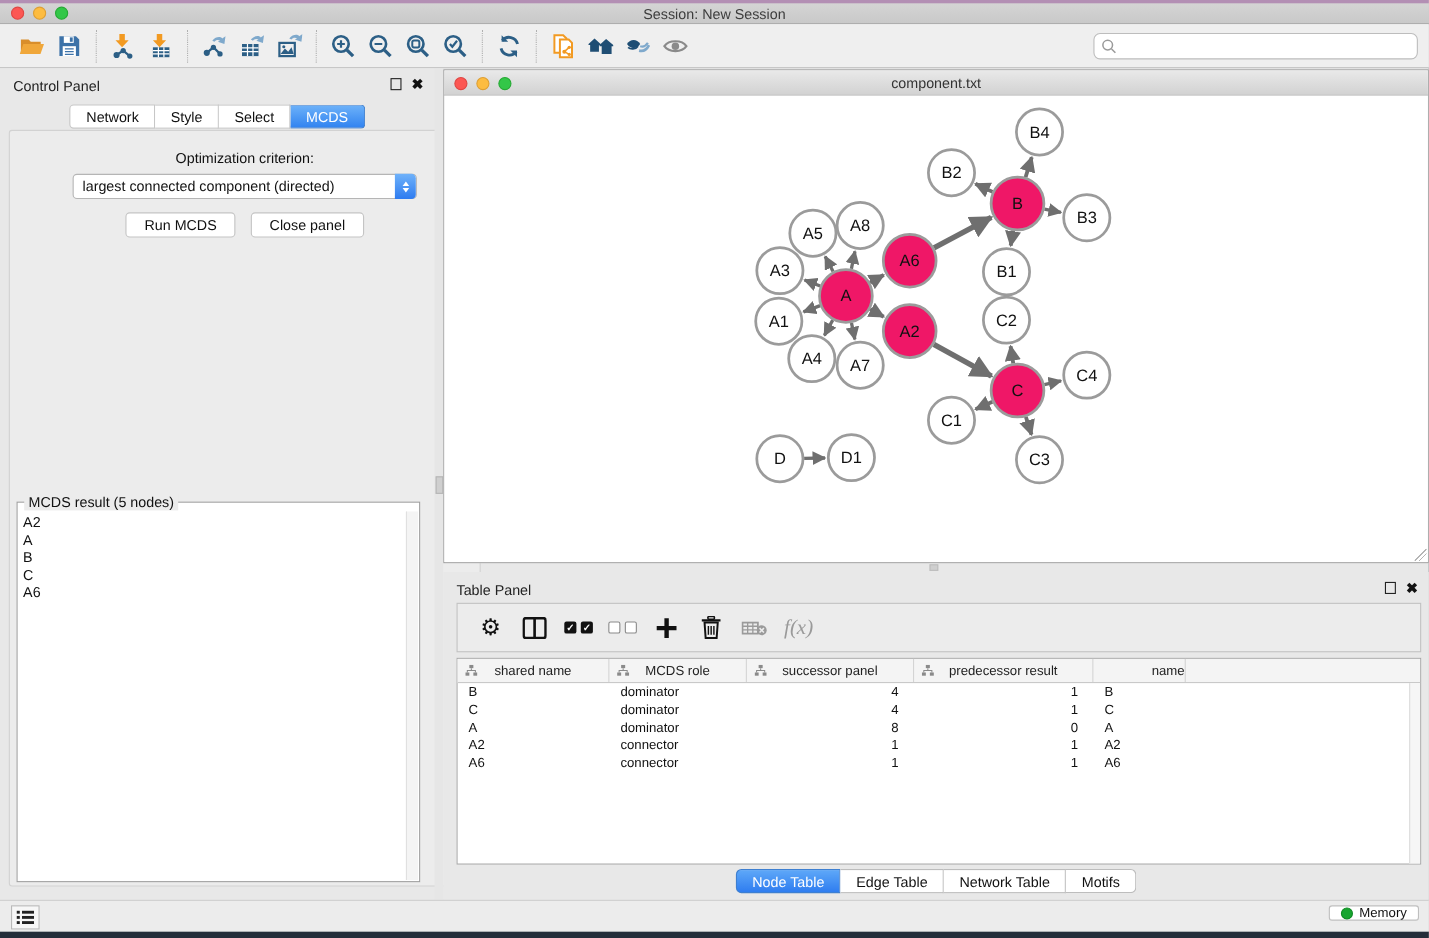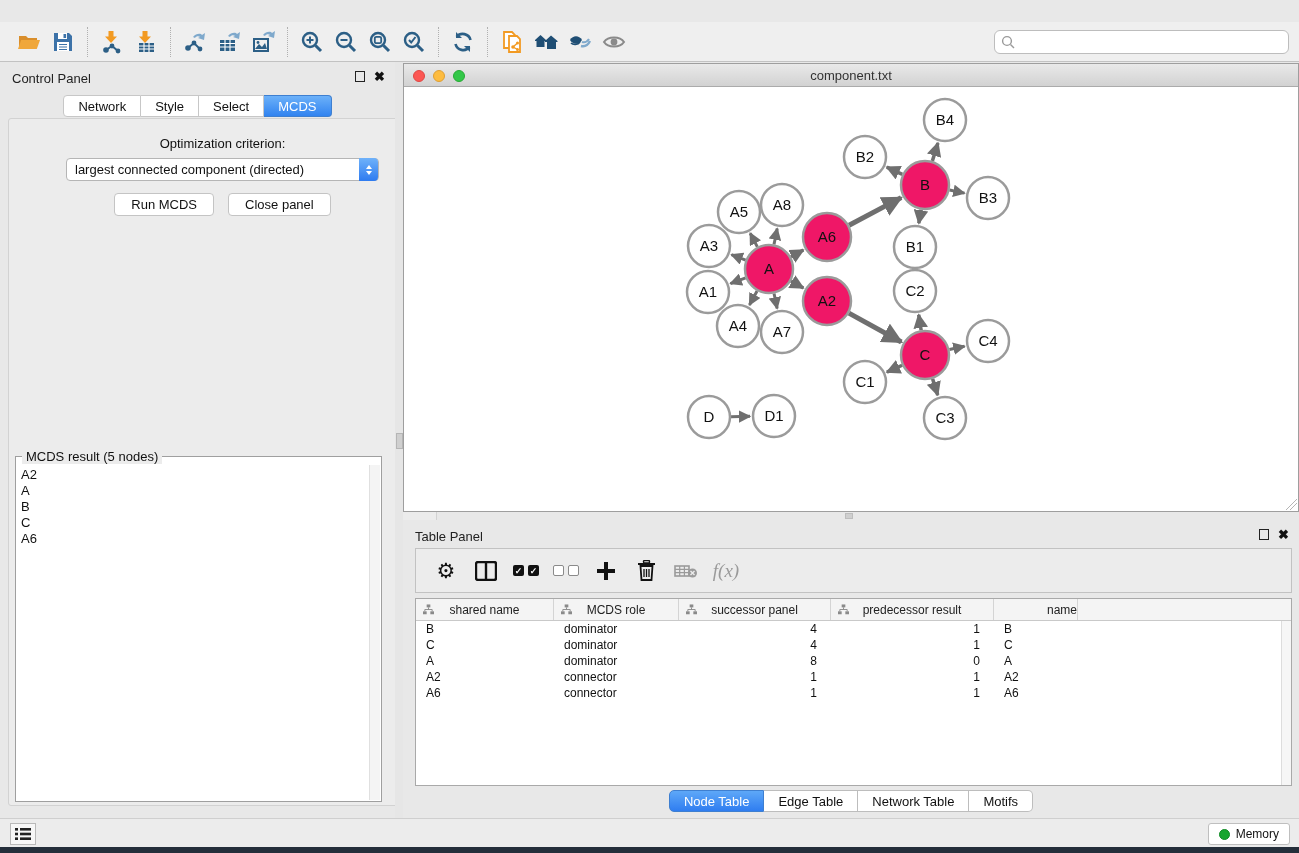--- a/index.html
+++ b/index.html
@@ -108,30 +108,39 @@
   .tp-tab { font-size:13px; padding:3px 14px; height:22px; display:flex; align-items:center;
     background:#fff; border:1px solid #bdbdbd; border-left:none; color:#111; cursor:pointer; }
   .tp-tab:first-child { border-left:1px solid #bdbdbd; border-radius:5px 0 0 5px; }
   .tp-tab:last-child { border-radius:0 5px 5px 0; }
   .tp-tab.active { background:linear-gradient(#5ea8f8,#2f7df0); border-color:#3e7fd0; color:#fff; }
 
   
   .statusbar { position:absolute; left:0; top:818px; width:1299px; height:29px; background:#ececec; border-top:1px solid #cfcfcf; }
   .list-btn { position:absolute; left:10px; top:4px; width:26px; height:22px; background:#f7f7f7;
     border:1px solid #b9b9b9; display:flex; align-items:center; justify-content:center; cursor:pointer; }
-  .memory-btn { position:absolute; right:9px; top:4px; height:22px; background:#fff; border:1px solid #bfbfbf;
+  .memory-btn { position:absolute; right:9px; top:4px; height:14px; background:#fff; border:1px solid #bfbfbf;
     border-radius:3px; display:flex; align-items:center; gap:6px; padding:0 10px; font-size:12px; color:#111; cursor:pointer; }
   .mem-dot { width:11px; height:11px; border-radius:50%; background:#17a52f; border:1px solid #0f8a24; }
   .desktop-strip { position:absolute; left:0; top:847px; width:1299px; height:6px; background:#242e3a; }
 </style>
 </head>
 <body>
 
 <div id="app">
 
+  <div class="titlebar">
+    <div class="purple-edge"></div>
+    <div class="lights">
+      <div class="light red"></div>
+      <div class="light yellow"></div>
+      <div class="light green"></div>
+    </div>
+    <div class="title-text">Session: New Session</div>
+  </div>
 
   <div class="toolbar">
     <div class="tb-btn">
       <svg viewBox="0 0 24 24">
           <path d="M2 19V6h7l2 2h9v3" fill="#d98e2b"></path>
           <path d="M1 19l3.2-9H23l-3.2 9z" fill="#f0a73a"></path>
         </svg>
     </div>
     <div class="tb-btn">
       <svg viewBox="0 0 24 24">

